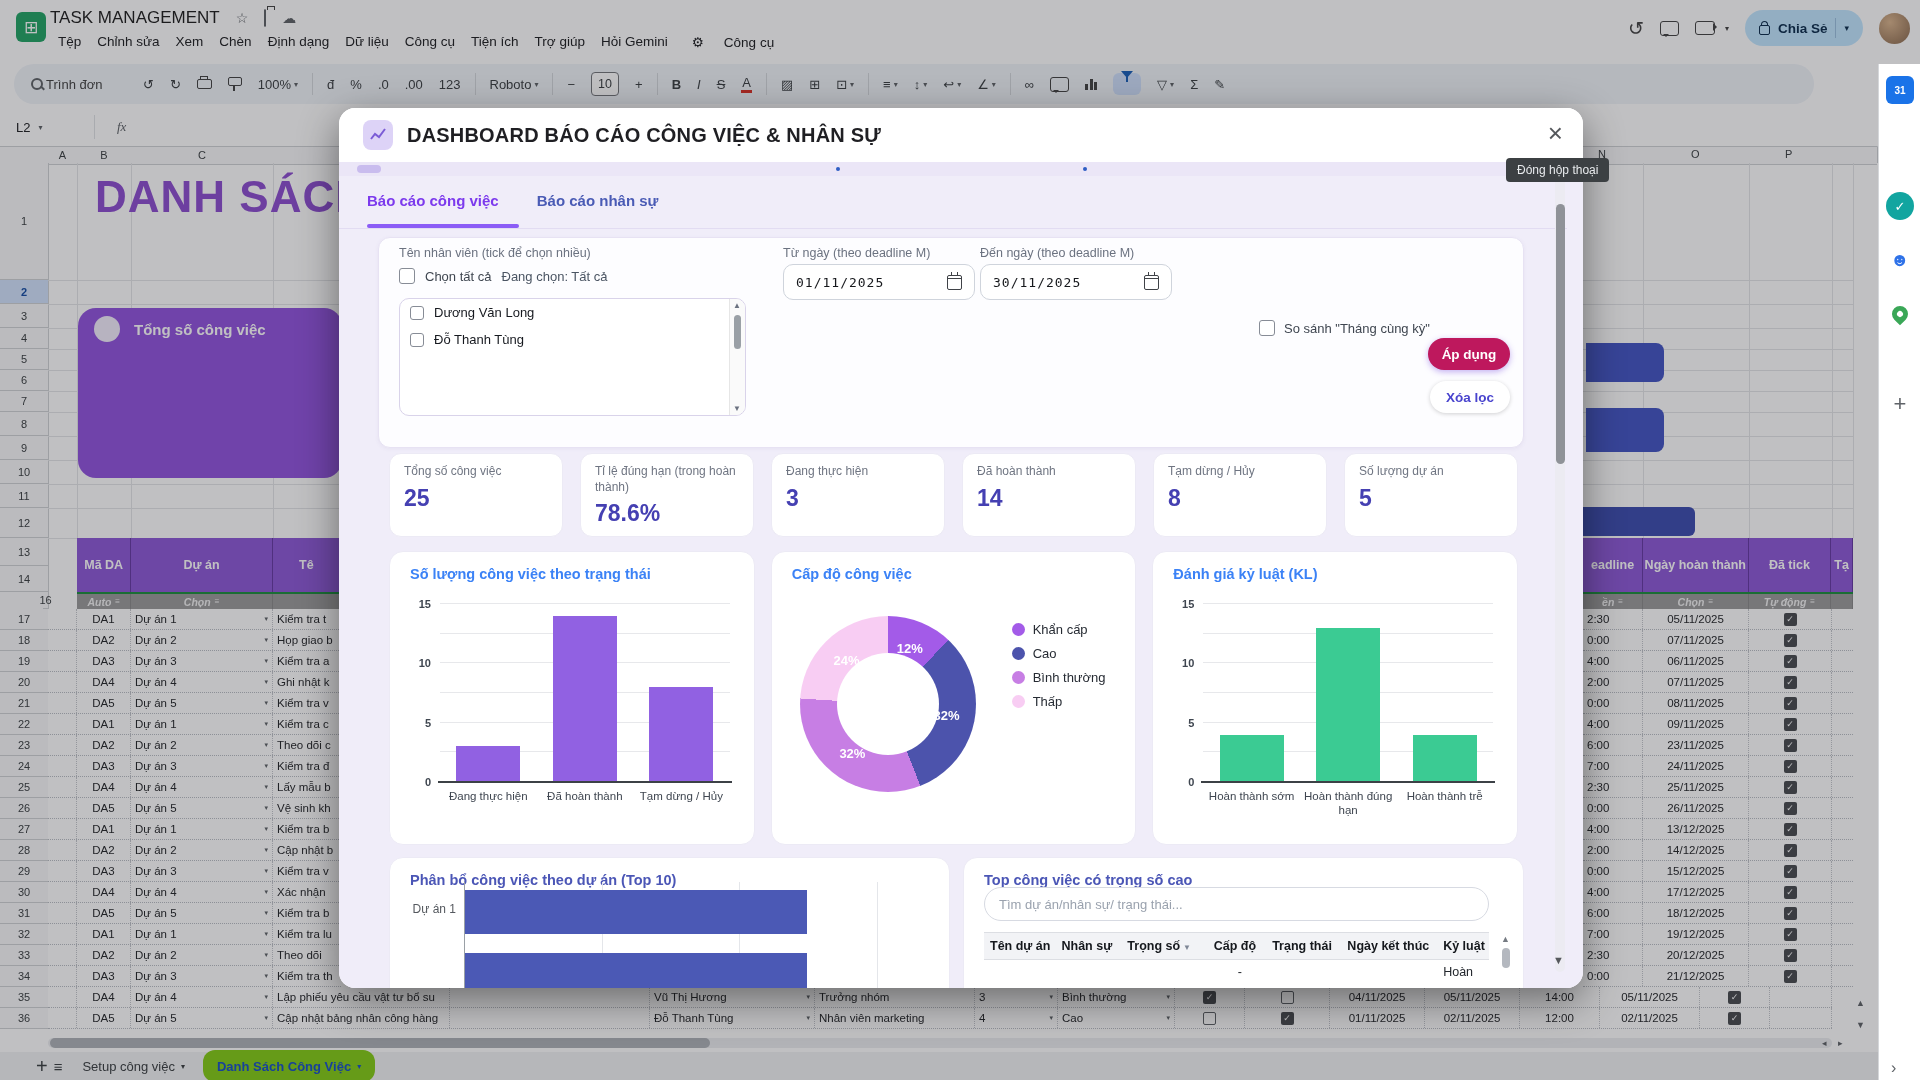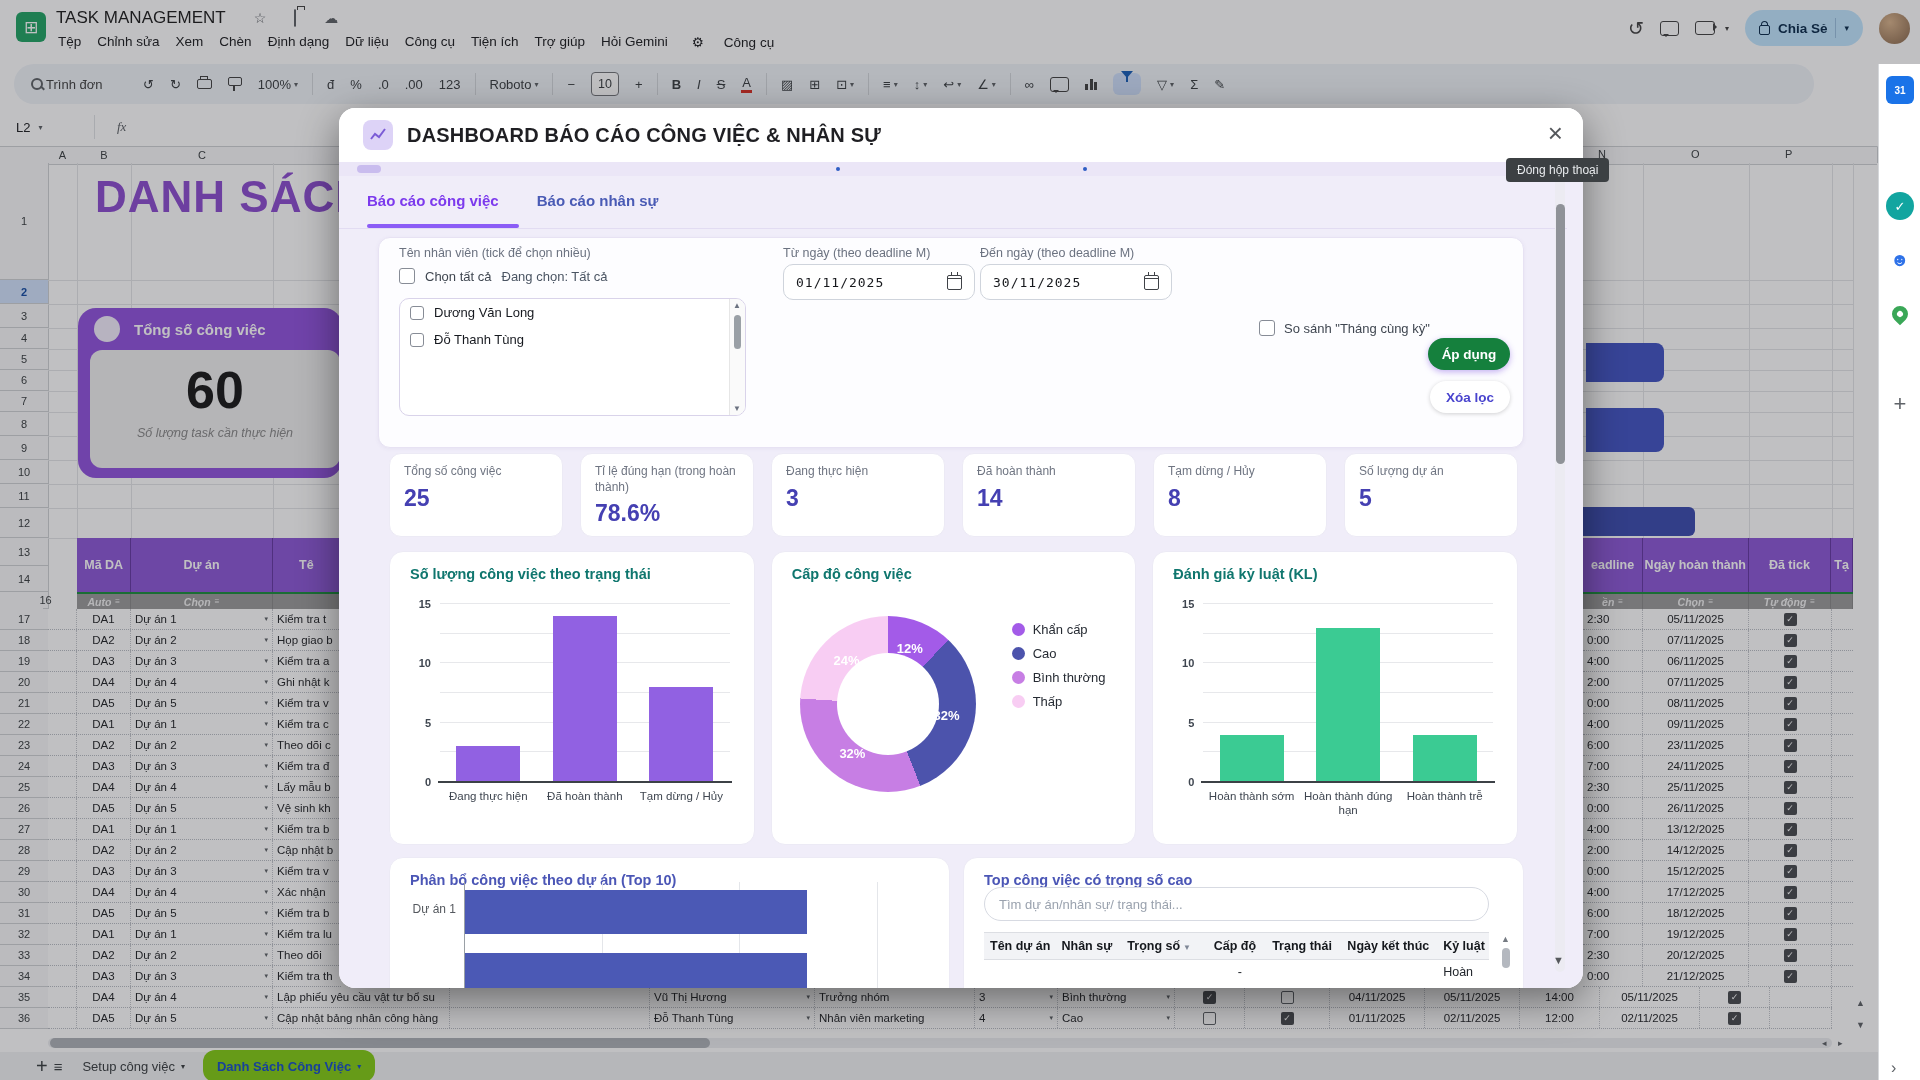--- a/index.html
+++ b/index.html
@@ -3,21 +3,21 @@
 <meta charset="utf-8">
 <style>
   html,body{margin:0;padding:0;background:#e8eaed}
   .stage{position:relative;width:1920px;height:1080px;overflow:hidden;background:#fff;
     font-family:"Liberation Sans","DejaVu Sans",sans-serif;color:#202124}
   .abs{position:absolute}
   
   .s-topbar{position:absolute;left:0;top:0;width:1920px;height:64px;background:#fff}
   .s-logo{position:absolute;left:16px;top:12px;width:30px;height:30px;background:#23a566;border-radius:6px;
     color:#fff;font-size:17px;display:flex;align-items:center;justify-content:center}
-  .s-doctitle{position:absolute;left:56px;top:8px;display:flex;align-items:center;gap:28px;
+  .s-doctitle{position:absolute;left:50px;top:8px;display:flex;align-items:center;gap:16px;
     font-size:17px;font-weight:500;color:#1f1f1f}
   .s-doctitle .tbi{font-size:14px;color:#5f6368;font-weight:400}
   .s-menubar{position:absolute;left:50px;top:30px;display:flex;font-size:13.5px;color:#202124}
   .s-menubar span{padding:4px 8px;border-radius:6px}
   .s-topright{position:absolute;right:10px;top:10px;display:flex;align-items:center;gap:16px}
   .ic-hist{font-size:19px;color:#444}
   .ic-bubble{width:17px;height:13px;border:1.8px solid #444;border-radius:3px;position:relative}
   .ic-bubble:after{content:'';position:absolute;left:2px;bottom:-5px;border:3px solid transparent;border-top-color:#444}
   .ic-cam{width:18px;height:12px;border:1.8px solid #444;border-radius:3px;position:relative;margin-right:10px}
   .ic-cam:after{content:'';position:absolute;right:-7px;top:1px;border:4px solid transparent;border-left-color:#444}
@@ -121,31 +121,31 @@
   .emp-sb .up{position:absolute;top:2px;left:3px;font-size:8px;color:#6b7280}
   .emp-sb .dn{position:absolute;bottom:2px;left:3px;font-size:8px;color:#6b7280}
   .emp-sb .th{position:absolute;left:4px;top:16px;width:7px;height:34px;background:#9aa0a6;border-radius:4px}
   .f-date{position:absolute;width:192px;height:36px;border:1px solid #cfd4dc;border-radius:10px;background:#fff;
     display:flex;align-items:center;justify-content:space-between;padding:0 12px;box-sizing:border-box;
     font-family:"DejaVu Sans Mono","Liberation Mono",monospace;font-size:13px;color:#16181c;letter-spacing:1px}
   .ic-cal{width:13px;height:13px;border:1.7px solid #3f4247;border-radius:2px;position:relative}
   .ic-cal:before{content:'';position:absolute;left:1px;top:-4px;width:3px;height:3px;border-left:1.7px solid #3f4247;border-right:1.7px solid #3f4247;margin-left:2px;width:5px}
   .ic-cal:after{content:'';position:absolute;left:0;right:0;top:2px;height:1.7px;background:#3f4247}
   .f-cmp{position:absolute;left:880px;top:82px;display:flex;align-items:center;gap:9px;font-size:13px;color:#3f4650}
-  .btn-apply{position:absolute;left:1049px;top:100px;width:82px;height:32px;border-radius:16px;background:#15803d;
+  .btn-apply{position:absolute;left:1049px;top:100px;width:82px;height:32px;border-radius:16px;background:#be185d;
     color:#fff;font-weight:700;font-size:13.5px;display:flex;align-items:center;justify-content:center;box-shadow:0 2px 6px rgba(110,60,220,.4)}
   .btn-clear{position:absolute;left:1051px;top:143px;width:80px;height:32px;border-radius:16px;background:#fff;
     color:#4944ce;font-weight:700;font-size:13.5px;display:flex;align-items:center;justify-content:center;box-shadow:0 1px 4px rgba(0,0,0,.18)}
   .stats{position:absolute;left:50px;top:291px;width:1129px;display:flex;gap:17px}
   .stat{flex:1;background:#fff;border:1px solid #eceaf5;border-radius:12px;height:84px;padding:10px 14px;box-sizing:border-box}
   .stat .lb{font-size:12px;color:#6f7582;line-height:1.3}
   .stat .vl{font-size:23px;font-weight:800;color:#4540b2;margin-top:5px}
   .charts{position:absolute;left:50px;top:389px;width:1129px;height:294px;display:flex;gap:16px}
   .chart-card{flex:1;background:#fff;border:1px solid #eceaf5;border-radius:14px;position:relative}
-  .cc-title{position:absolute;left:20px;top:14px;font-size:14.5px;font-weight:700;color:#0f766e}
+  .cc-title{position:absolute;left:20px;top:14px;font-size:14.5px;font-weight:700;color:#3b82f6}
   .cc-title.ind{color:#4b56b6}
   .vplot{position:absolute;left:50px;right:24px;top:52px;bottom:62px}
   .vplot .base{position:absolute;left:-2px;right:-2px;bottom:-1px;height:2px;background:#3c4146}
   .donut{position:absolute;left:28px;top:64px;width:176px;height:176px;border-radius:50%}
   .donut:after{content:'';position:absolute;left:37px;top:37px;right:37px;bottom:37px;background:#fff;border-radius:50%}
   .dlabel{position:absolute;z-index:2;color:#fff;font-size:13px;font-weight:700;transform:translate(-50%,-50%)}
   .dlg{position:absolute;left:240px;top:70px}
   .dlg .row{display:flex;align-items:center;gap:8px;margin-bottom:9px;font-size:13px;color:#262b33}
   .dlg .dot{width:13px;height:13px;border-radius:50%}
   .b-card{position:absolute;top:695px;width:559px;height:300px;background:#fff;border:1px solid #eceaf5;border-radius:14px}
@@ -400,24 +400,20 @@
       <div class="gridline" style="left: 1832px; top: 163px; width: 1px; height: 375px;"></div>
       <div class="gridline" style="left: 1853px; top: 163px; width: 1px; height: 375px;"></div>
     </div>
 
   <div class="s-bigtitle">DANH SÁCH CÔ</div>
   <div class="kpi">
     <div class="hd">
         <span class="circ"></span>
         <span>Tổng số công việc</span>
       </div>
-    <div class="bd">
-      <div class="num">60</div>
-      <div class="cap">Số lượng task cần thực hiện</div>
-    </div>
   </div>
 
   <div id="sheettable">
       <div class="pt-head" style="left: 77px; top: 538px; width: 264px; height: 54px;">
         <div style="width: 54px;">Mã DA</div>
         <div style="width: 142px;">Dự án</div>
         <div style="width: 68px;">Tê</div>
       </div>
       <div class="pt-head" style="left: 1583px; top: 538px; width: 270px; height: 54px;">
         <div style="width: 60px;">eadline</div>

